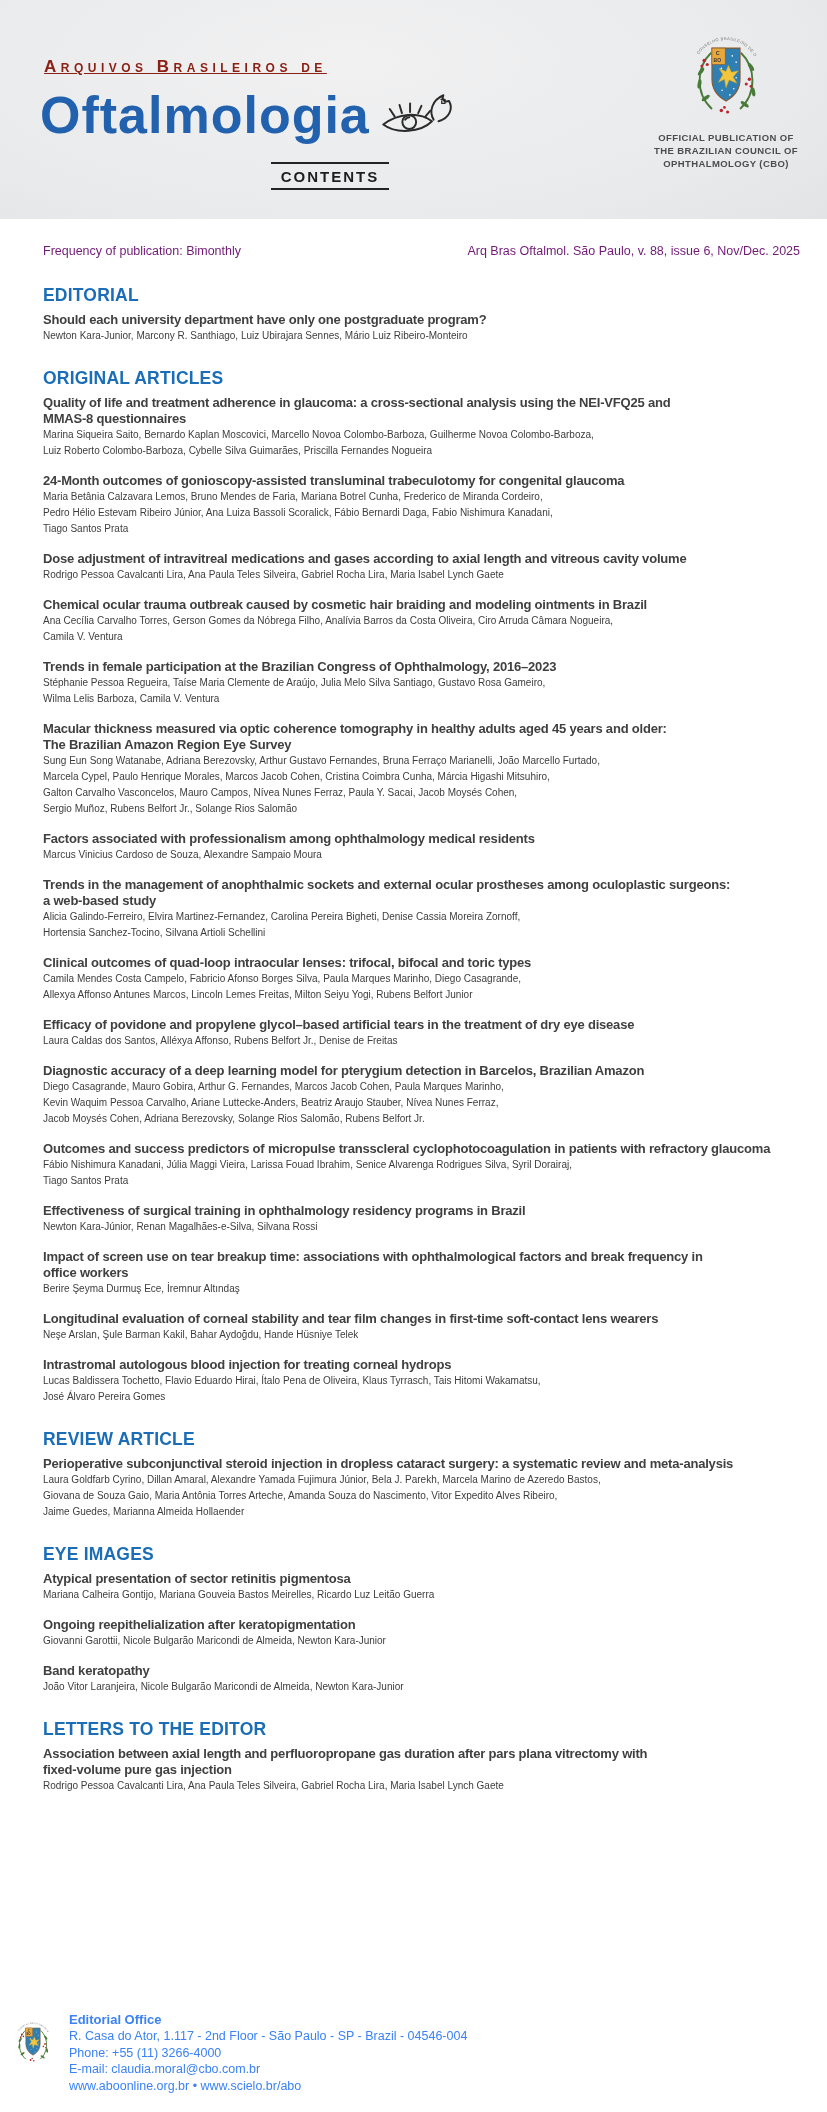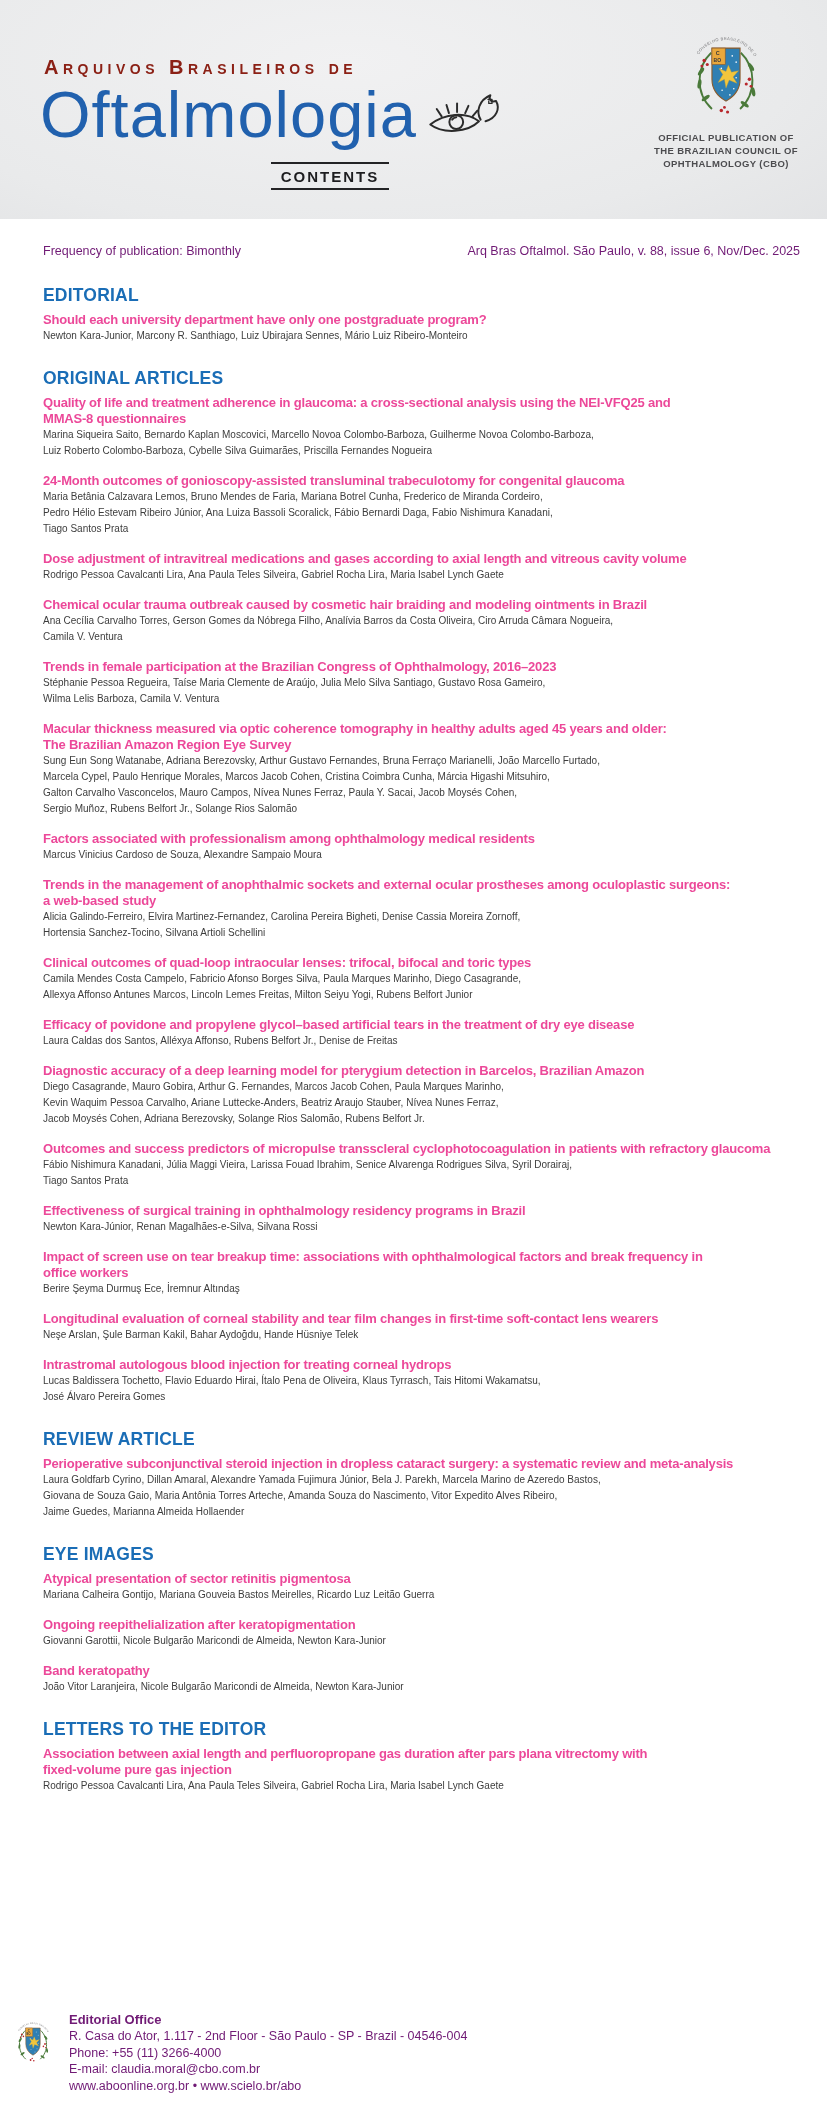--- a/index.html
+++ b/index.html
@@ -8,26 +8,26 @@
     font-family:"Liberation Sans",sans-serif;color:#231f20;
     display:flex;flex-direction:column;overflow:hidden;position:relative;
   }
   
   .masthead{
     height:219px;flex:0 0 219px;position:relative;
     background:radial-gradient(120% 170% at 42% 28%, #f1f1f2 0%, #e9eaeb 45%, #dfe0e2 75%, #d2d3d6 100%);
   }
   .masthead-left{position:absolute;left:40px;top:56px;width:580px;}
   .journal-supertitle{
-    font-variant:small-caps;font-weight:bold;font-size:20px;letter-spacing:4.5px;
-    color:#8b2015;padding-left:4px;line-height:22px;
+    font-variant:small-caps;font-weight:bold;font-size:17px;letter-spacing:4.5px;
+    color:#8b2015;padding-left:4px;line-height:22px;text-decoration:underline;
   }
   .journal-title-row{display:flex;align-items:flex-end;}
   .journal-title{
-    margin:0;font-size:65px;line-height:74px;font-weight:normal;color:#2161ae;letter-spacing:1px;
+    margin:0;font-size:52px;line-height:74px;font-weight:bold;color:#2161ae;letter-spacing:1px;
   }
   .eye-doodle{margin-left:10px;margin-bottom:8px;}
   .contents-wrap{text-align:center;margin-top:10px;}
   .contents-label{
     display:inline-block;font-weight:bold;font-size:15px;letter-spacing:2px;color:#1d1d1f;
     border-top:2px solid #232325;border-bottom:2px solid #232325;padding:4px 10px 3px 10px;
   }
   .masthead-right{position:absolute;right:22px;top:20px;width:158px;text-align:center;}
   .official-pub{
     margin-top:4px;font-size:9.5px;line-height:13px;letter-spacing:.4px;
@@ -41,32 +41,32 @@
   
   .toc{flex:1 1 auto;padding:26px 8px 0 43px;}
   .toc-section{margin:0 0 24px 0;}
   .section-heading{
     margin:0 0 7px 0;font-size:17.5px;line-height:20px;font-weight:bold;
     color:#1a6db6;letter-spacing:.2px;
   }
   .toc-article{margin:0 0 14px 0;}
   .article-title{
     font-weight:bold;font-size:13px;line-height:16px;letter-spacing:-0.2px;
-    color:#ec4899;white-space:pre-line;
+    color:#404040;white-space:pre-line;
   }
   .article-authors{
     font-size:10px;line-height:16px;color:#3d3d3d;white-space:pre-line;
   }
   
   .footer{
     flex:0 0 auto;display:flex;align-items:flex-start;gap:16px;
     padding:0 0 18px 13px;
   }
   .footer-crest{flex:0 0 auto;}
-  .footer-text{font-size:12.5px;line-height:16.5px;color:#701a75;margin-top:8px;}
+  .footer-text{font-size:12.5px;line-height:16.5px;color:#3b82f6;margin-top:8px;}
   .footer-title{font-weight:bold;font-size:13px;}
   .hidden-defs{position:absolute;width:0;height:0;overflow:hidden;}
 </style>
 </head>
 <body>
 
 <svg class="hidden-defs" aria-hidden="true">
   <defs>
     <symbol id="cbo-crest" viewBox="0 0 100 132">
       <path id="crestArc" d="M 14 46 A 42 42 0 0 1 86 46" fill="none"></path>

